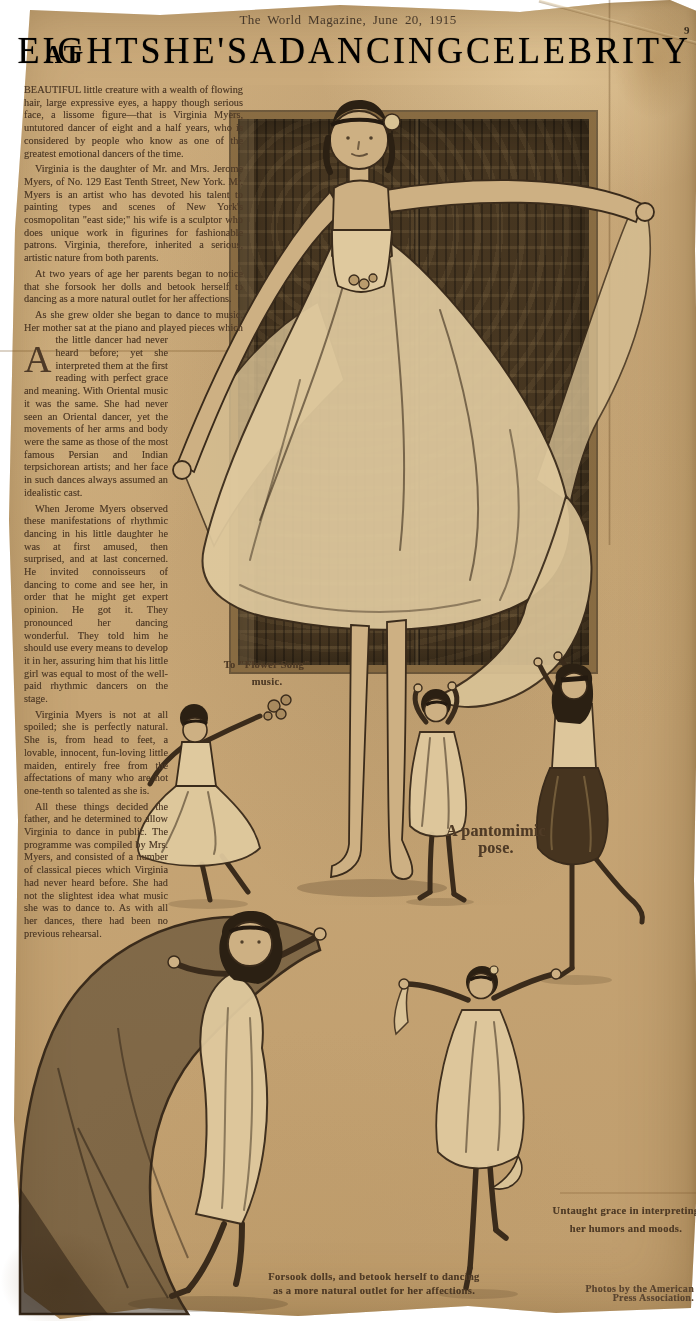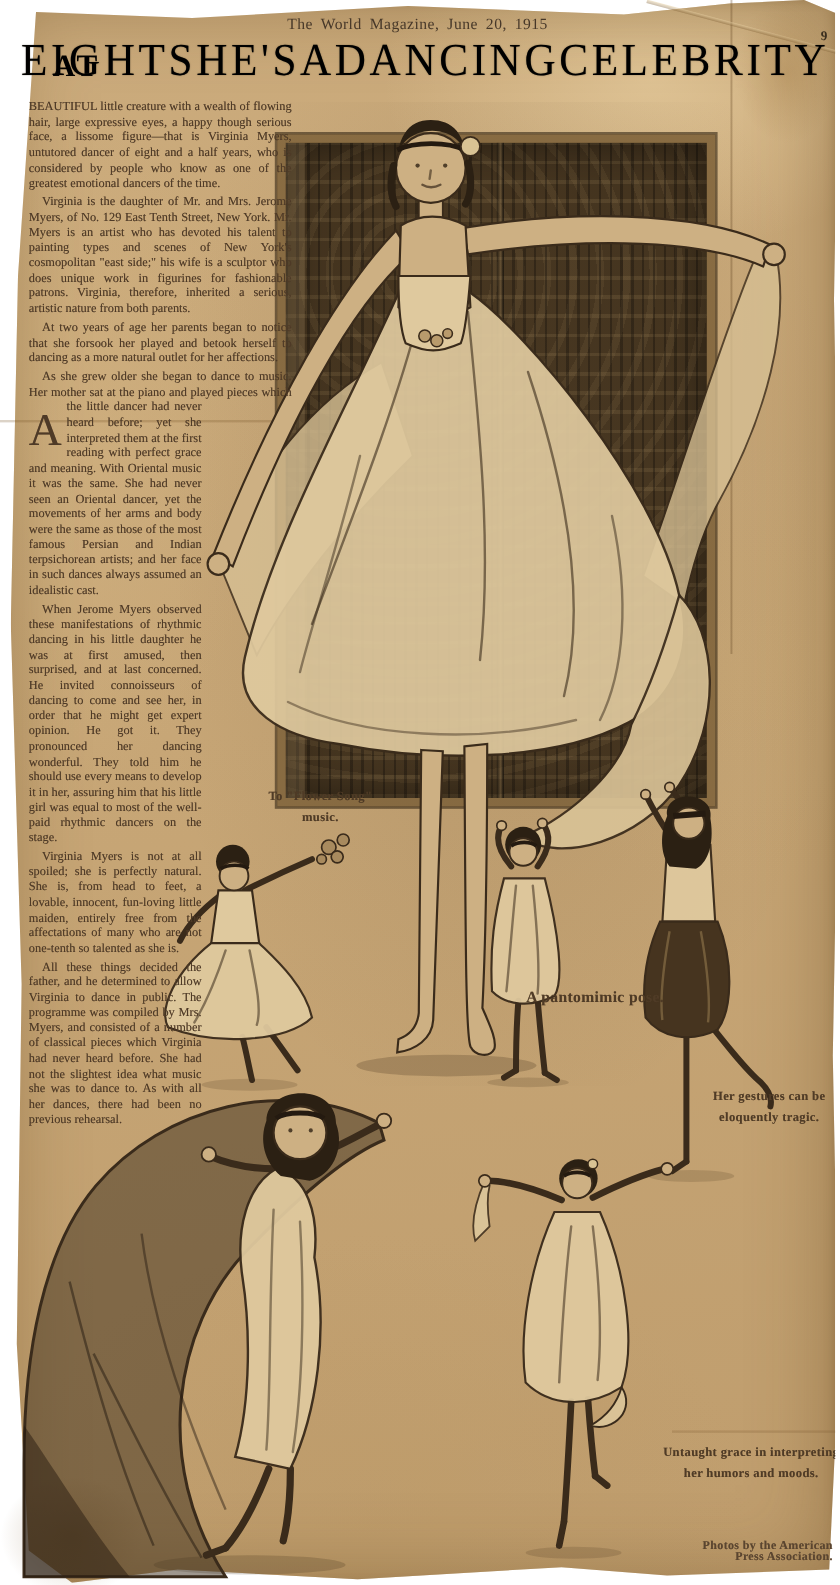--- a/index.html
+++ b/index.html
@@ -61,21 +61,21 @@
     background:rgba(205,175,125,.22);}
   .photo-wash{position:absolute;left:150px;top:85px;width:530px;height:820px;pointer-events:none;
     background:radial-gradient(ellipse at 50% 45%, rgba(90,70,45,.16), rgba(90,70,45,.04) 60%, transparent 78%);}
 
   svg{position:absolute;overflow:visible;}
   .ln{fill:none;stroke:#3a2b1b;stroke-width:2;stroke-linecap:round;}
   .caption{position:absolute;font-weight:bold;color:#4f3b26;letter-spacing:.3px;
     text-shadow:0 0 .5px rgba(84,62,40,.5);}
   .cap-considered{left:596px;top:520px;width:102px;font-size:10.5px;line-height:20.5px;text-align:left;}
   .cap-flower{left:210px;top:656px;width:114px;font-size:10.5px;line-height:17px;text-align:center;}
-  .cap-pantomimic{left:436px;top:822px;width:120px;font-size:13px;line-height:17px;text-align:center;}
+  .cap-pantomimic{left:436px;top:822px;width:120px;font-size:16px;line-height:17px;text-align:center;}
   .cap-gestures{left:585px;top:906px;width:112px;font-size:10.5px;line-height:17px;text-align:center;}
   .cap-untaught{left:549px;top:1202px;width:154px;font-size:10.5px;line-height:18px;text-align:center;}
   .cap-forsook{left:266px;top:1270px;width:216px;font-size:10.5px;line-height:14px;text-align:center;}
   .cap-credit{left:560px;top:1284px;width:134px;font-size:10px;line-height:9px;text-align:right;
     font-weight:bold;color:#5a4530;}
 </style>
 </head>
 <body>
 
 <div class="stage">
@@ -260,25 +260,25 @@
     <circle cx="103" cy="44" r="12.5" fill="#cdb083" stroke="#3a2b1b" stroke-width="1.6"></circle>
     <circle cx="116" cy="28" r="4" fill="#d9c394" stroke="#3a2b1b" stroke-width="1.2"></circle>
     <path d="M92,38 C98,34 108,34 114,38" stroke="#241a10" stroke-width="3" fill="none"></path>
   </svg>
 
   <div class="article">
     <div class="sp1"></div>
     <div class="sp2"></div>
     <p class="first"><span class="dropcap">A</span><span>BEAUTIFUL little creature with a wealth of flowing hair, large expressive eyes, a happy though serious face, a lissome figure—that is Virginia Myers, untutored dancer of eight and a half years, who is considered by people who know as one of the greatest emotional dancers of the time.</span></p>
     <p>Virginia is the daughter of Mr. and Mrs. Jerome Myers, of No. 129 East Tenth Street, New York. Mr. Myers is an artist who has devoted his talent to painting types and scenes of New York's cosmopolitan "east side;" his wife is a sculptor who does unique work in figurines for fashionable patrons. Virginia, therefore, inherited a serious, artistic nature from both parents.</p>
-    <p>At two years of age her parents began to notice that she forsook her played and betook herself to dancing as a more natural outlet for her affections.</p>
+    <p>At two years of age her parents began to notice that she forsook her dolls and betook herself to dancing as a more natural outlet for her affections.</p>
     <p>As she grew older she began to dance to music. Her mother sat at the piano and played pieces which the little dancer had never heard before; yet she interpreted them at the first reading with perfect grace and meaning. With Oriental music it was the same. She had never seen an Oriental dancer, yet the movements of her arms and body were the same as those of the most famous Persian and Indian terpsichorean artists; and her face in such dances always assumed an idealistic cast.</p>
     <p>When Jerome Myers observed these manifestations of rhythmic dancing in his little daughter he was at first amused, then surprised, and at last concerned. He invited connoisseurs of dancing to come and see her, in order that he might get expert opinion. He got it. They pronounced her dancing wonderful. They told him he should use every means to develop it in her, assuring him that his little girl was equal to most of the well-paid rhythmic dancers on the stage.</p>
     <p>Virginia Myers is not at all spoiled; she is perfectly natural. She is, from head to feet, a lovable, innocent, fun-loving little maiden, entirely free from the affectations of many who are not one-tenth so talented as she is.</p>
     <p>All these things decided the father, and he determined to allow Virginia to dance in public. The programme was compiled by Mrs. Myers, and consisted of a number of classical pieces which Virginia had never heard before. She had not the slightest idea what music she was to dance to. As with all her dances, there had been no previous rehearsal.</p>
   </div>
 
   <div class="caption cap-flower">To "Flower Song" music.</div>
   <div class="caption cap-pantomimic">A pantomimic pose.</div>
-  <div class="caption cap-gestures">Her gestures can be eloquently tragic.</div>
   <div class="caption cap-untaught">Untaught grace in interpreting her humors and moods.</div>
+  <div class="caption cap-forsook">Forsook dolls, and betook herself to dancing as a more natural outlet for her affections.</div>
   <div class="caption cap-credit">Photos by the American Press Association.</div>
 </div>
 
 </body></html>

